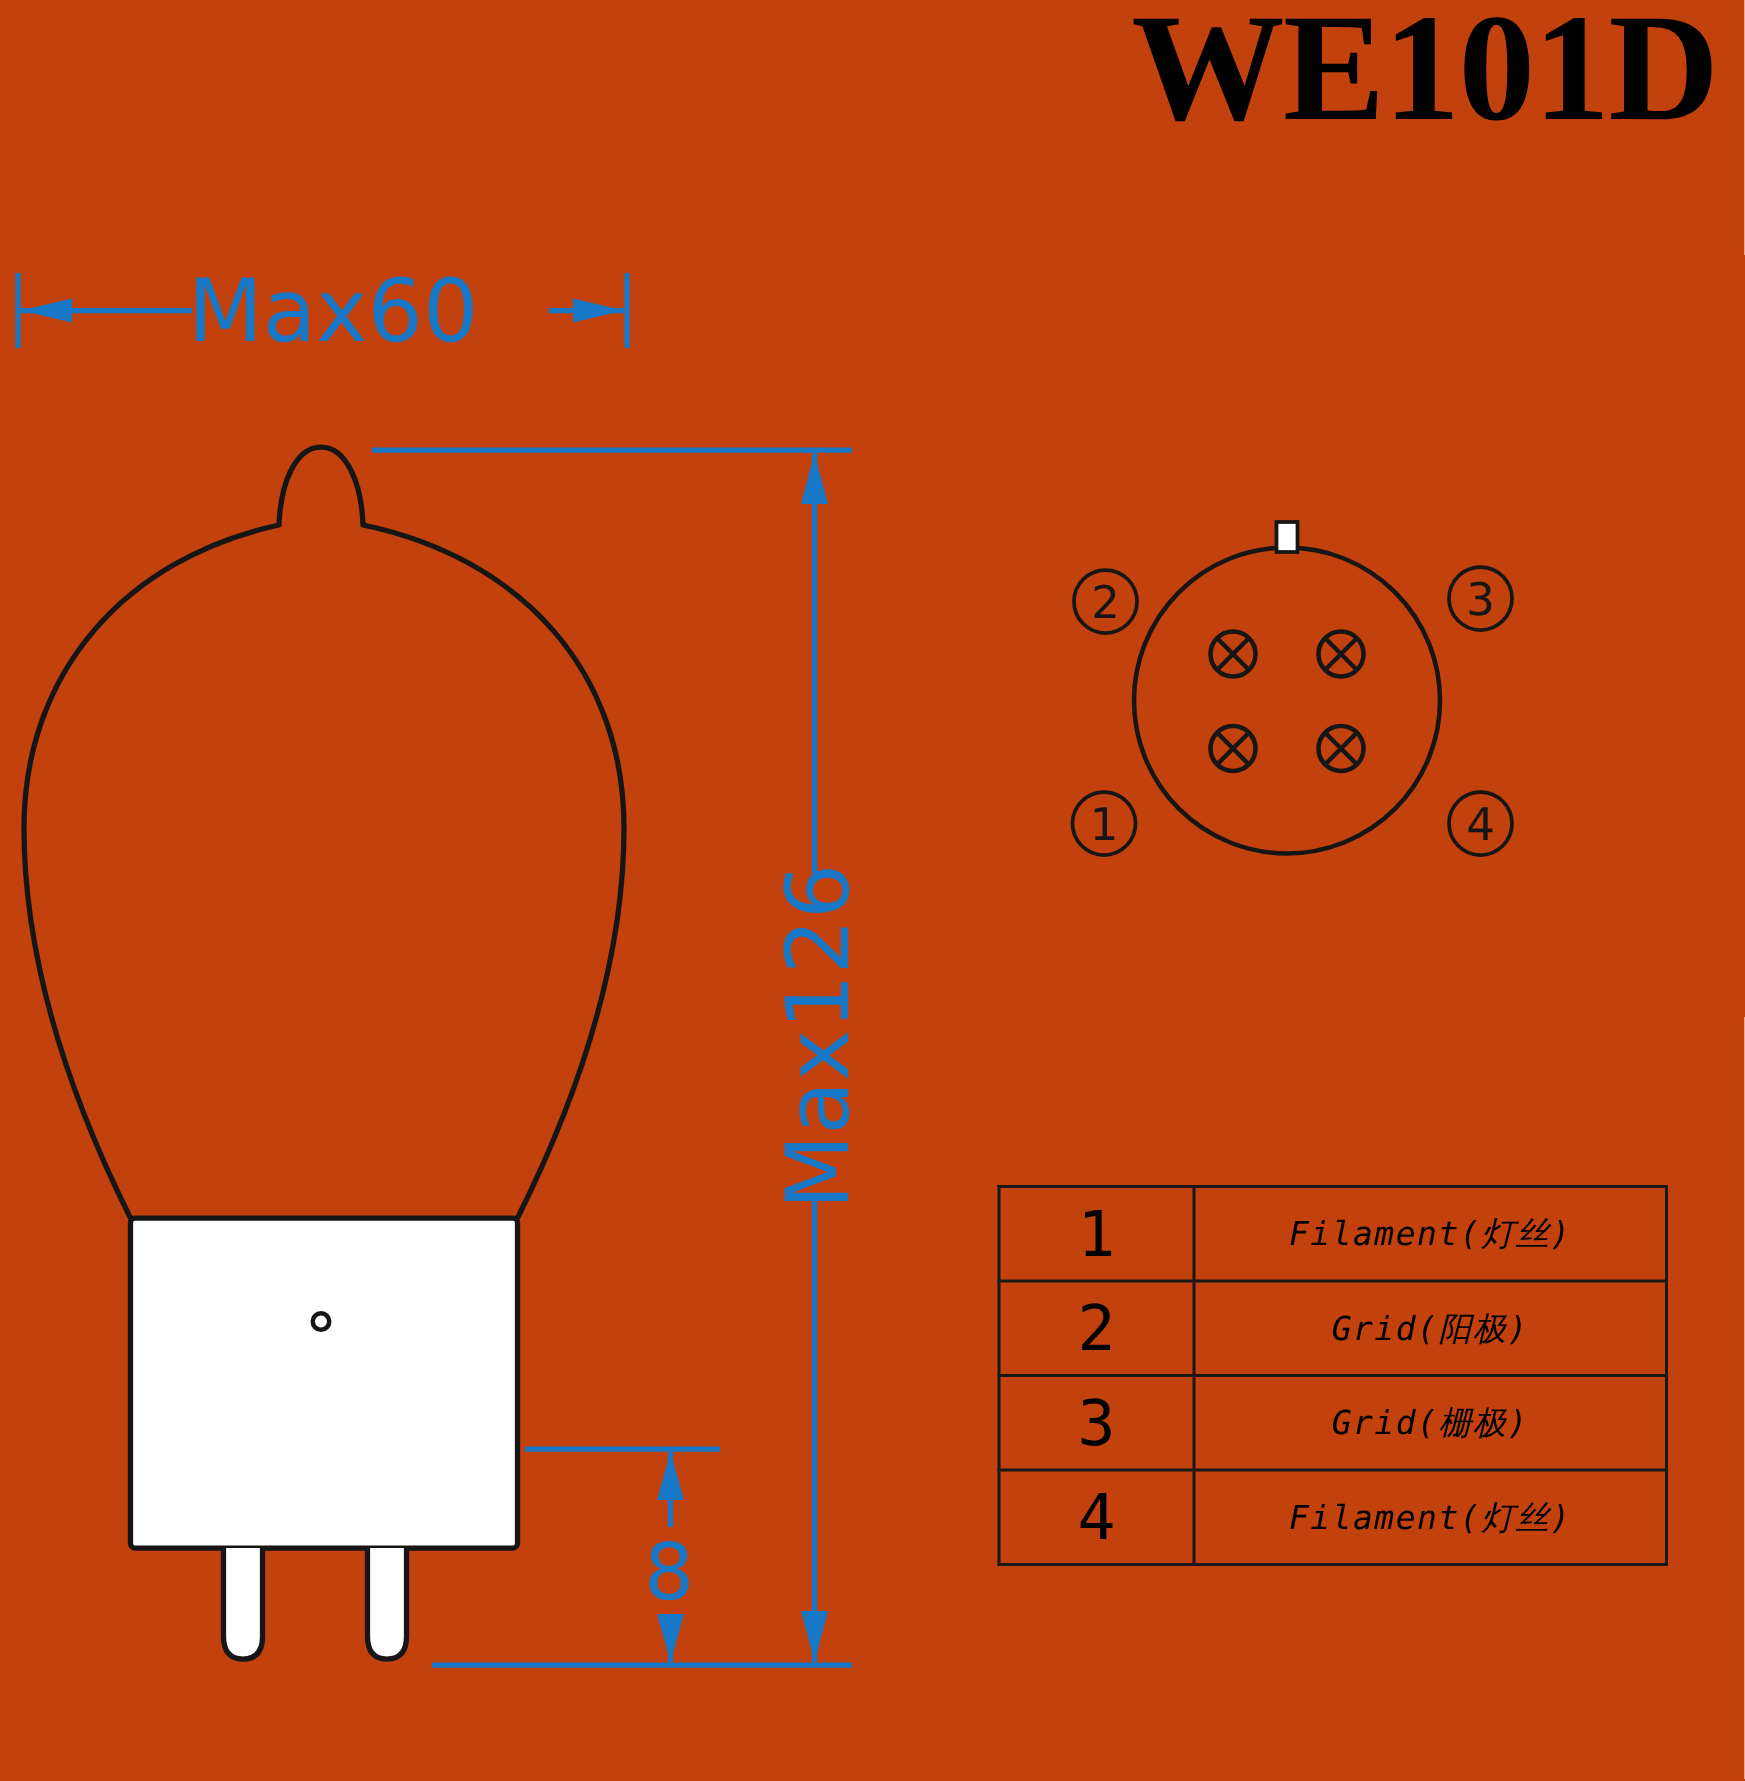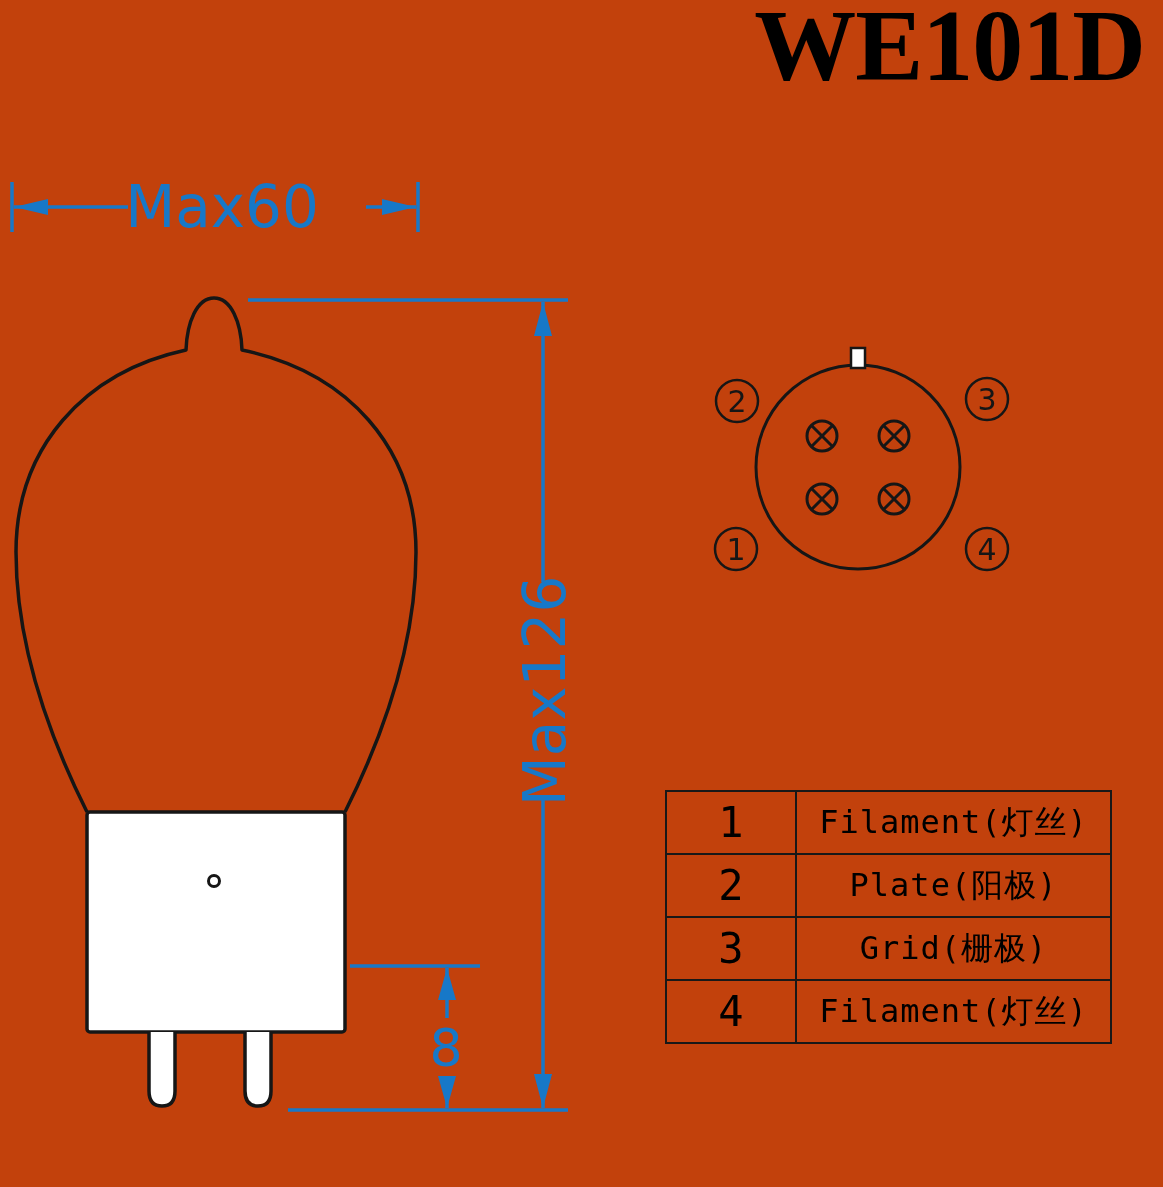--- a/index.html
+++ b/index.html
@@ -35,23 +35,24 @@
     text-align:center;
     vertical-align:middle;
     padding:0;
     height:61px;
   }
   .pinout td.pin-num{
     width:128px;
     font-size:42px;
   }
   .pinout td.pin-label{
-    font-size:32px;
+    font-size:22px;
     letter-spacing:1px;
     white-space:nowrap;
+    font-style:italic;
   }
 </style>
 </head>
 <body>
 
 <div class="canvas">
 
   <div class="title">WE101D</div>
 
   <svg class="drawing" width="1163" height="1187" viewBox="0 0 1163 1187">
@@ -142,21 +143,21 @@
   </svg>
 
   <table class="pinout">
     <tbody>
       <tr>
         <td class="pin-num">1</td>
         <td class="pin-label">Filament(灯丝)</td>
       </tr>
       <tr>
         <td class="pin-num">2</td>
-        <td class="pin-label">Plate(阳极)</td>
+        <td class="pin-label">Grid(阳极)</td>
       </tr>
       <tr>
         <td class="pin-num">3</td>
         <td class="pin-label">Grid(栅极)</td>
       </tr>
       <tr>
         <td class="pin-num">4</td>
         <td class="pin-label">Filament(灯丝)</td>
       </tr>
     </tbody>

